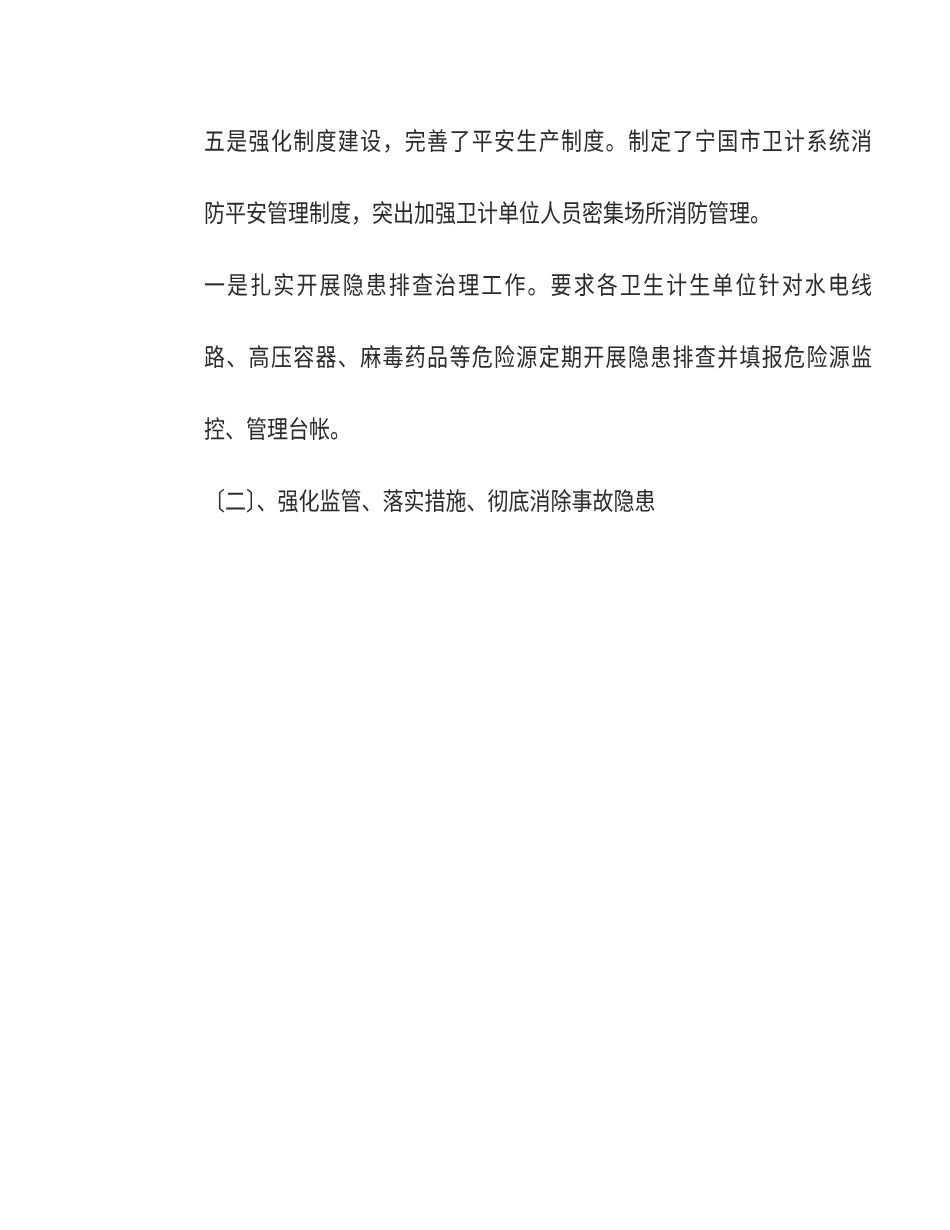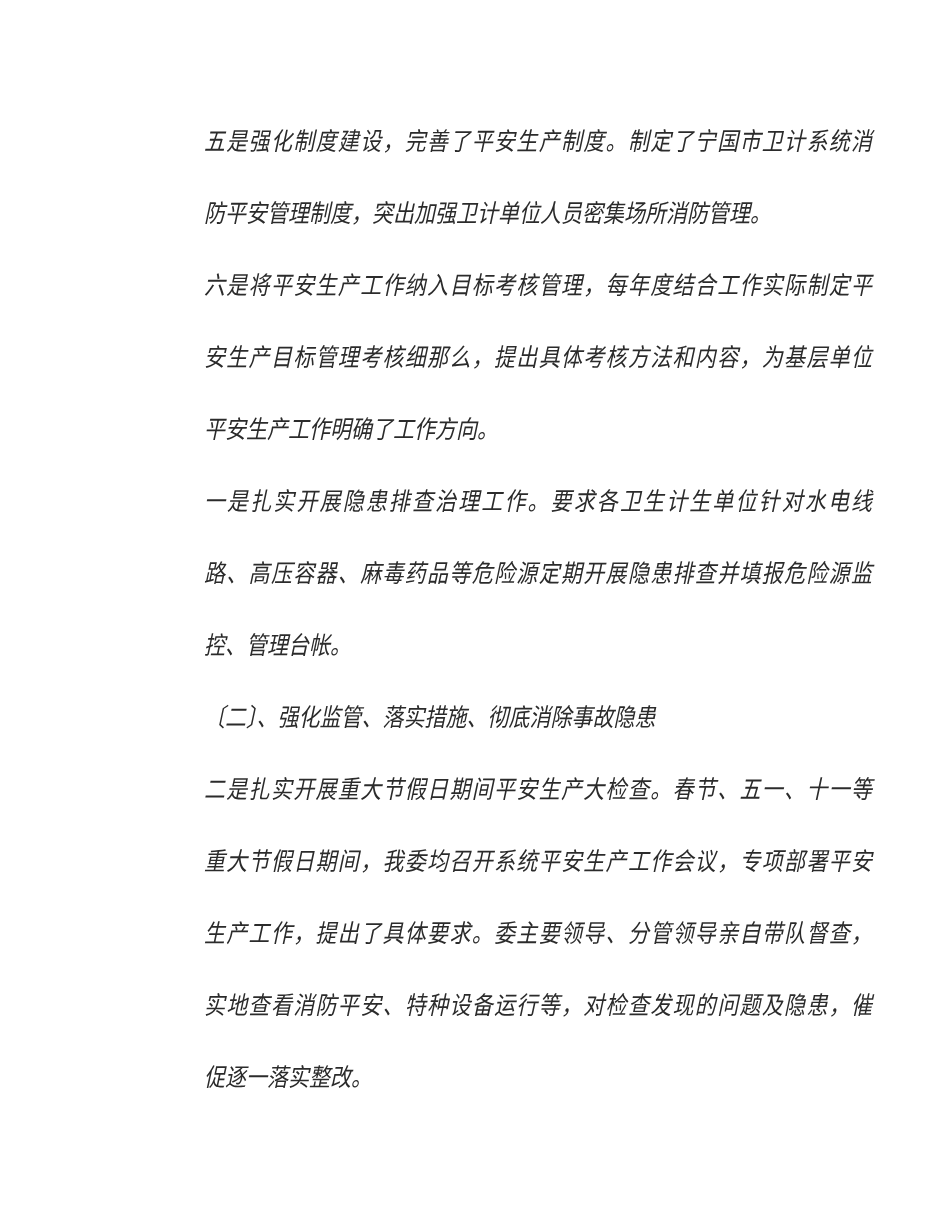--- a/index.html
+++ b/index.html
@@ -8,21 +8,20 @@
     padding: 0;
     background: #ffffff;
   }
   .page {
     position: relative;
     width: 822px;
     height: 1230px;
     background: #ffffff;
     overflow: hidden;
     margin: 0 auto;
-    font-style: italic;
   }
   .doc {
     position: absolute;
     left: 140px;
     top: 106px;
     width: 668px;
     font-family: "Liberation Serif", "DejaVu Serif", serif;
     font-size: 21px;
     color: #2b2b2b;
     letter-spacing: 0;
@@ -47,33 +46,21 @@
 </head>
 <body>
 
 <div class="page">
   <div class="doc" id="doc">
       <div class="paragraph body">
         <div class="line justified">五是强化制度建设，完善了平安生产制度。制定了宁国市卫计系统消</div>
         <div class="line plain">防平安管理制度，突出加强卫计单位人员密集场所消防管理。</div>
       </div>
       <div class="paragraph body">
-        <div class="line justified">六是将平安生产工作纳入目标考核管理，每年度结合工作实际制定平</div>
-        <div class="line justified">安生产目标管理考核细那么，提出具体考核方法和内容，为基层单位</div>
-        <div class="line plain">平安生产工作明确了工作方向。</div>
-      </div>
-      <div class="paragraph body">
         <div class="line justified">一是扎实开展隐患排查治理工作。要求各卫生计生单位针对水电线</div>
         <div class="line justified">路、高压容器、麻毒药品等危险源定期开展隐患排查并填报危险源监</div>
         <div class="line plain">控、管理台帐。</div>
       </div>
       <div class="paragraph heading">
         <div class="line plain">〔二〕、强化监管、落实措施、彻底消除事故隐患</div>
       </div>
-      <div class="paragraph body">
-        <div class="line justified">二是扎实开展重大节假日期间平安生产大检查。春节、五一、十一等</div>
-        <div class="line justified">重大节假日期间，我委均召开系统平安生产工作会议，专项部署平安</div>
-        <div class="line justified">生产工作，提出了具体要求。委主要领导、分管领导亲自带队督查，</div>
-        <div class="line justified">实地查看消防平安、特种设备运行等，对检查发现的问题及隐患，催</div>
-        <div class="line plain">促逐一落实整改。</div>
-      </div>
     </div>
 </div>
 
 </body></html>

